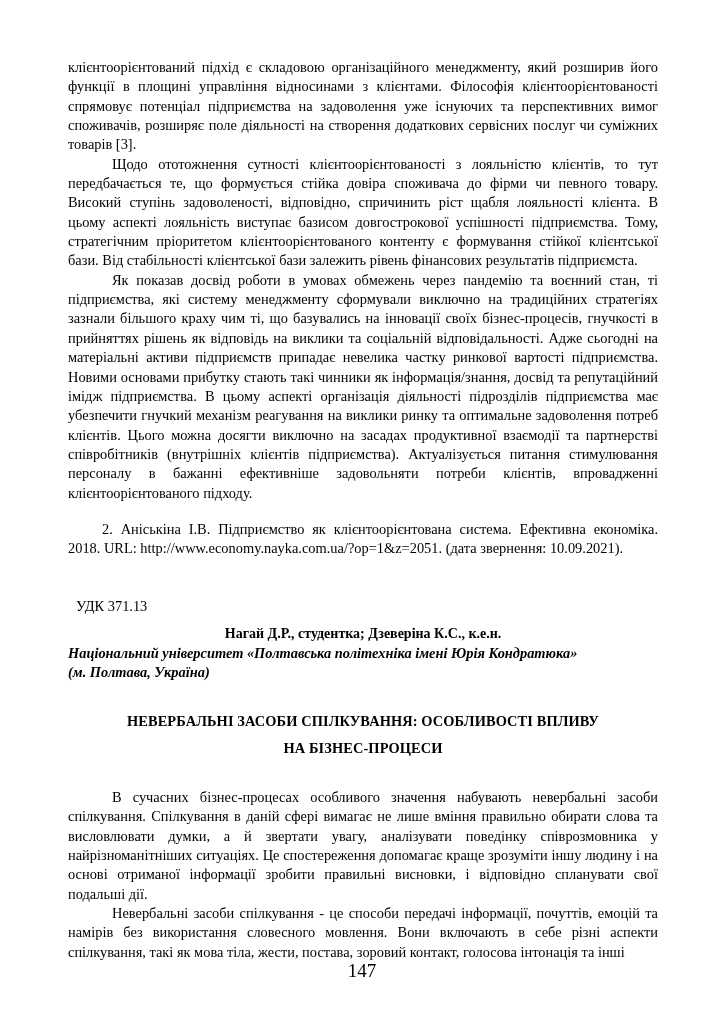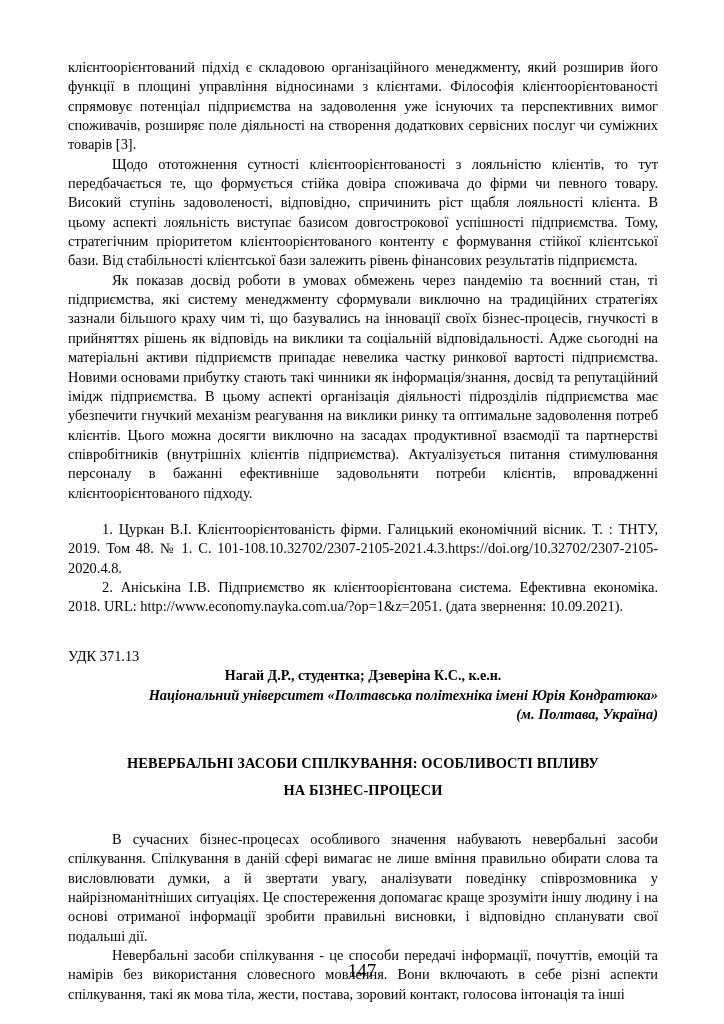--- a/index.html
+++ b/index.html
@@ -51,33 +51,33 @@
     text-align: center;
     margin: 0;
   }
   .spacer-sm { height: 17px; }
   .spacer-md { height: 21px; }
   .spacer-lg { height: 30px; }
   .udk {
     font-size: 14.4px;
     line-height: 19.35px;
     text-align: left;
-    margin: 0;
+    margin: 8px;
   }
   .authors {
     font-size: 14px;
     line-height: 19.6px;
     text-align: center;
     margin: 0;
     font-weight: bold;
   }
   .affil {
     font-size: 14.4px;
     line-height: 19.6px;
-    text-align: right;
+    text-align: left;
     margin: 0;
     font-weight: bold;
     font-style: italic;
   }
   .article-title {
     font-size: 14.4px;
     line-height: 19.6px;
     text-align: center;
     font-weight: bold;
     margin: 8px;
@@ -99,21 +99,20 @@
 <div class="page">
   <div class="content">
 
     <p class="noind">клієнтоорієнтований підхід є складовою організаційного менеджменту, який розширив його функції в площині управління відносинами з клієнтами. Філософія клієнтоорієнтованості спрямовує потенціал підприємства на задоволення уже існуючих та перспективних вимог споживачів, розширяє поле діяльності на створення додаткових сервісних послуг чи суміжних товарів [3].</p>
     <p class="ind">Щодо ототожнення сутності клієнтоорієнтованості з лояльністю клієнтів, то тут передбачається те, що формується стійка довіра споживача  до фірми чи певного товару. Високий ступінь задоволеності, відповідно, спричинить ріст щабля лояльності клієнта. В цьому аспекті лояльність виступає базисом довгострокової успішності підприємства. Тому, стратегічним пріоритетом клієнтоорієнтованого контенту є формування стійкої клієнтської бази. Від стабільності клієнтської бази залежить рівень фінансових результатів підприємста.</p>
     <p class="ind">Як показав досвід роботи в умовах обмежень через пандемію та  воєнний стан, ті підприємства, які систему менеджменту сформували виключно на традиційних стратегіях зазнали більшого краху чим ті, що базувались на інновації своїх бізнес-процесів, гнучкості в прийняттях рішень як відповідь на виклики та соціальній відповідальності. Адже сьогодні на матеріальні активи підприємств припадає невелика частку ринкової вартості підприємства. Новими основами прибутку стають такі чинники як інформація/знання, досвід та репутаційний імідж підприємства. В цьому аспекті організація діяльності підрозділів підприємства має убезпечити гнучкий механізм реагування на виклики ринку та оптимальне задоволення потреб клієнтів. Цього можна досягти виключно на засадах продуктивної взаємодії та партнерстві співробітників (внутрішніх клієнтів підприємства). Актуалізується питання стимулювання персоналу в бажанні ефективніше задовольняти потреби клієнтів, впровадженні клієнтоорієнтованого підходу.</p>
 
     <div class="spacer-sm"></div>
 
 
-    <p class="ref">1. Цуркан В.І. Клієнтоорієнтованість фірми. Галицький економічний вісник. Т. : ТНТУ, 2019. Том 48. № 1. С. 101-108.10.32702/2307-2105-2021.4.3.https://doi.org/10.32702/2307-2105-2020.4.8.</p>
     <p class="ref">2. Аніськіна І.В. Підприємство як клієнтоорієнтована система. Ефективна економіка. 2018. URL: http://www.economy.nayka.com.ua/?op=1&amp;z=2051. (дата звернення: 10.09.2021).</p>
 
     <div class="spacer-lg"></div>
 
     <div class="udk">УДК 371.13</div>
     <div class="authors">Нагай Д.Р., студентка; Дзеверіна К.С., к.е.н.</div>
     <div class="affil">Національний університет «Полтавська політехніка імені Юрія Кондратюка»</div>
     <div class="affil">(м. Полтава, Україна)</div>
 
     <div class="spacer-md"></div>

